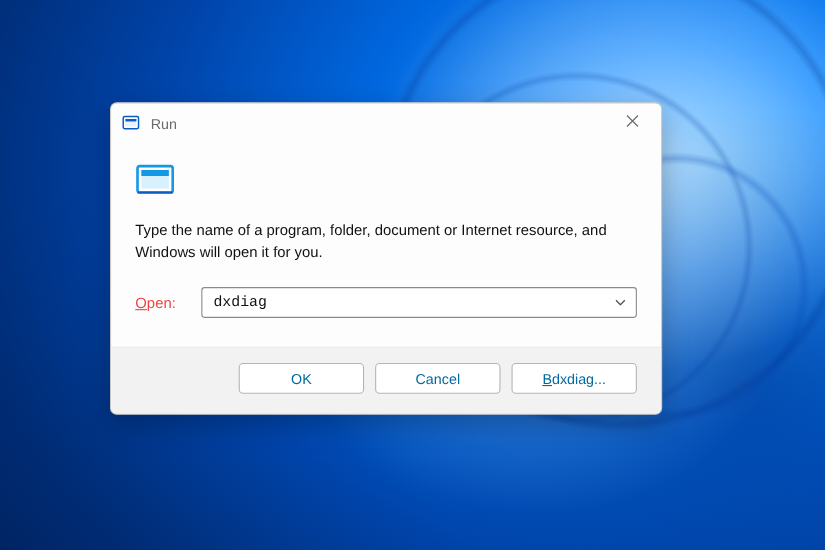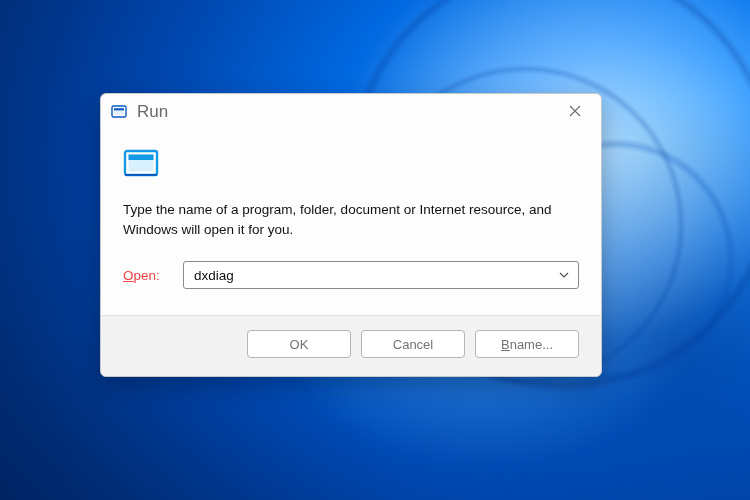--- a/index.html
+++ b/index.html
@@ -63,21 +63,21 @@
     .titlebar-icon {
       width: 16px;
       height: 16px;
       margin-right: 10px;
       display: inline-flex;
       align-items: center;
       justify-content: center;
     }
     .titlebar-title {
       flex: 1;
-      font-size: 17px;
+      font-size: 13px;
       color: #6b6b6b;
     }
     .close-btn {
       width: 44px;
       height: 30px;
       display: flex;
       align-items: center;
       justify-content: center;
       color: #6b6b6b;
       cursor: pointer;
@@ -128,46 +128,47 @@
       background: #fff;
       padding: 0 6px 0 10px;
     }
     .combo-input {
       flex: 1;
       border: none;
       outline: none;
       font-size: 13.5px;
       color: #111;
       background: transparent;
+      font-family: Liberation Mono, monospace;
     }
     .combo-chevron {
       width: 16px;
       display: flex;
       align-items: center;
       justify-content: center;
       color: #555;
       cursor: pointer;
     }
     .button-bar {
       background: #f2f2f2;
       border-top: 1px solid #e2e2e2;
       padding: 14px 22px 18px 22px;
       display: flex;
       justify-content: flex-end;
       gap: 10px;
       border-radius: 0 0 6px 6px;
     }
     .btn {
-      width: 104px;
+      width: 114px;
       height: 28px;
       border: 1px solid #b5b5b5;
       border-radius: 4px;
       background: #fff;
       font-size: 13px;
-      color: #737373;
+      color: #0369a1;
       cursor: pointer;
       display: inline-flex;
       align-items: center;
       justify-content: center;
     }
     .ul {
       text-decoration: underline;
     }
   </style>
 </head>
@@ -218,16 +219,16 @@
         </span>
       </div>
     </div>
   </div>
 
   <div class="button-bar">
     <button class="btn">OK</button>
     <button class="btn">Cancel</button>
     <button class="btn">
         <span class="ul">B</span>
-        <span>name...</span>
+        <span>dxdiag...</span>
       </button>
   </div>
 </div>
 
 </body></html>

